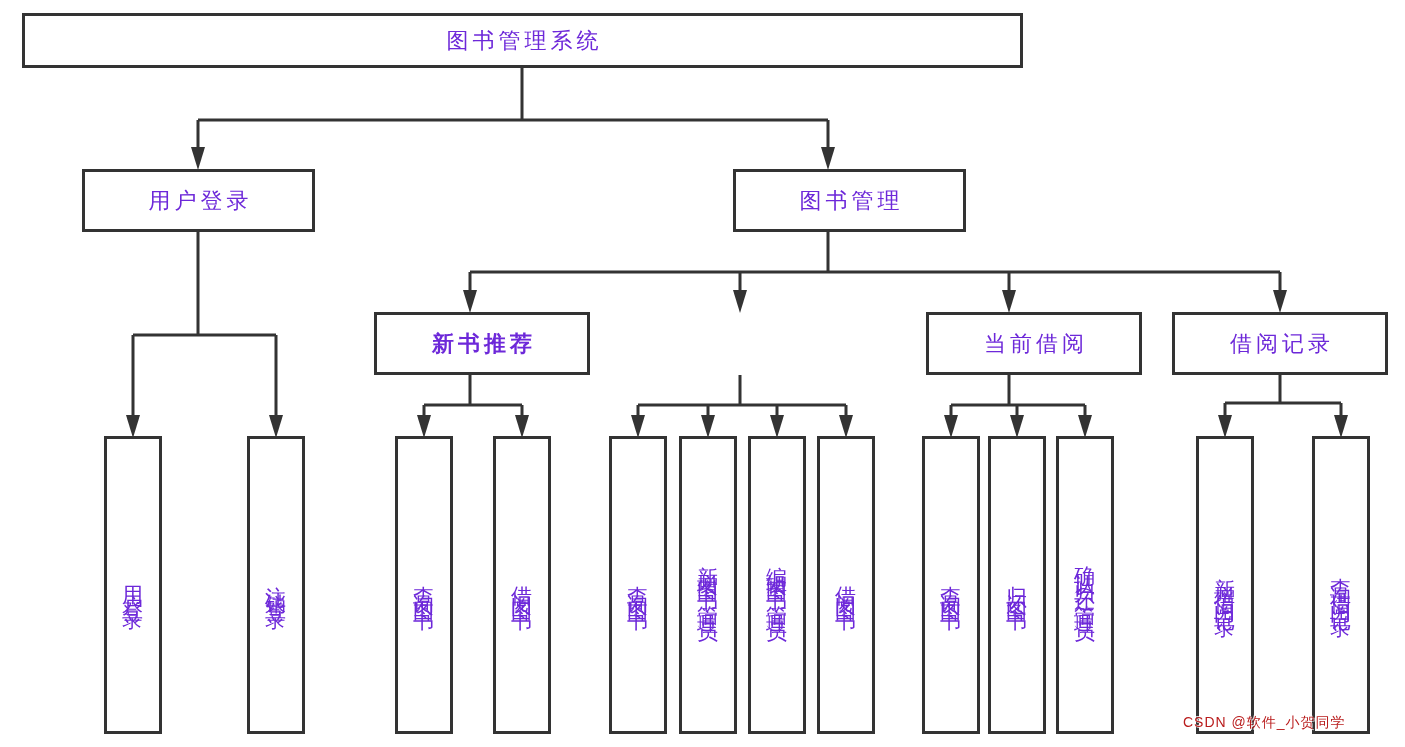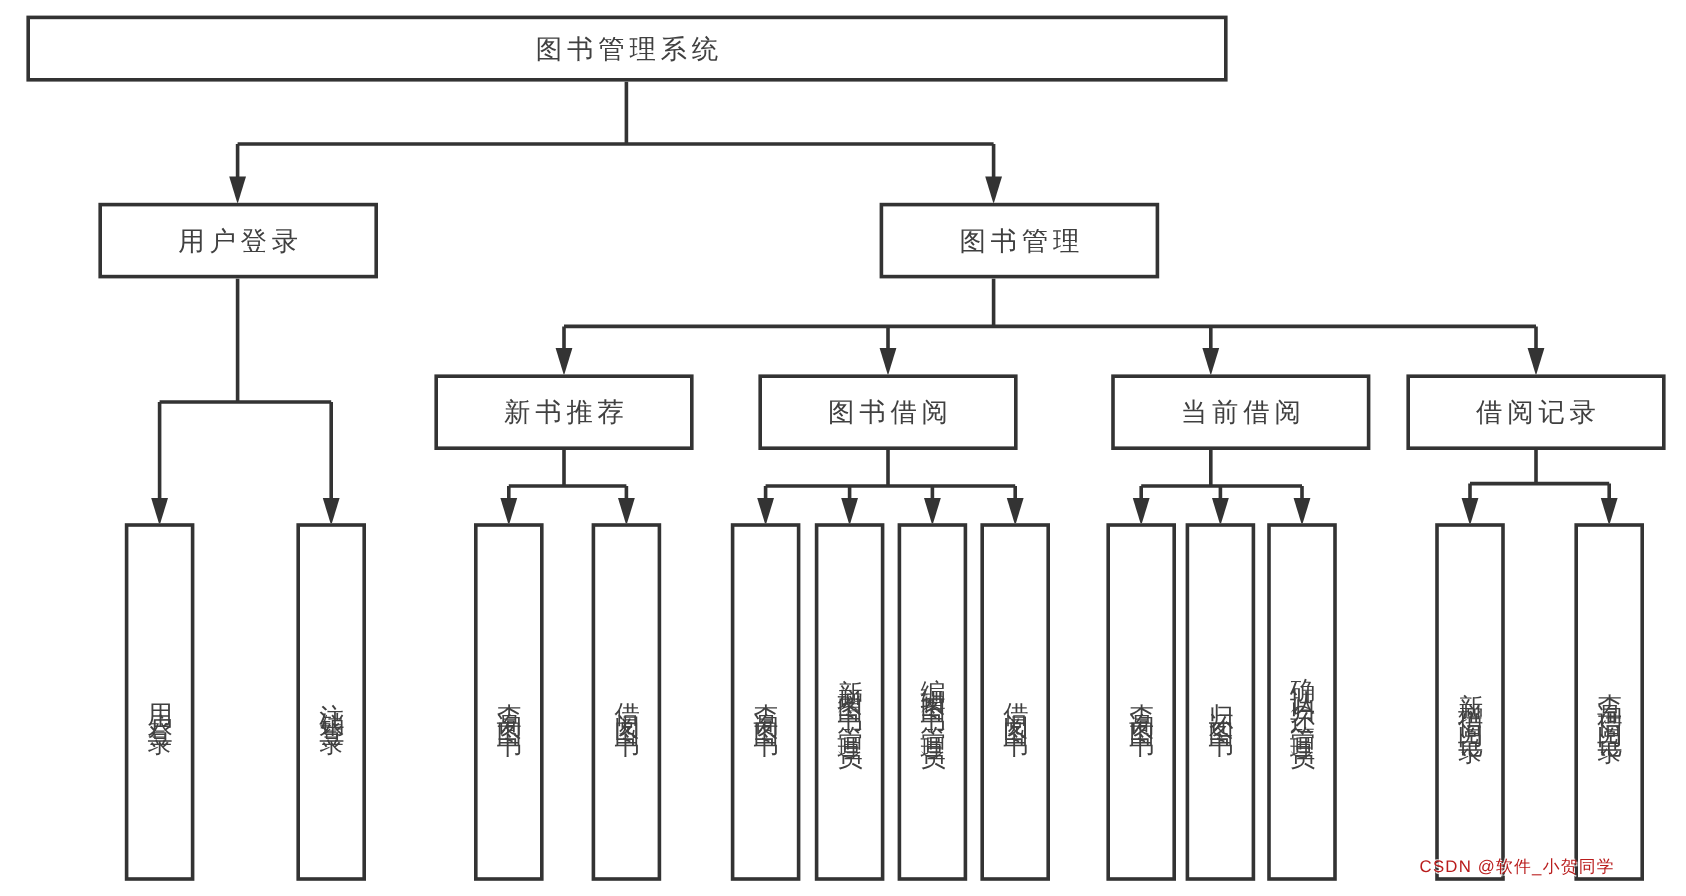--- a/index.html
+++ b/index.html
@@ -24,21 +24,21 @@
     pointer-events: none;
   }
   .node {
     position: absolute;
     box-sizing: border-box;
     background: #ffffff;
     border: 3px solid #333333;
     display: flex;
     align-items: center;
     justify-content: center;
-    color: #404040;
+    color: #6d28d9;
   }
   .h-label {
     font-size: 22px;
     letter-spacing: 4px;
     text-indent: 4px;
     white-space: nowrap;
     line-height: 1;
   }
   .v-label {
     writing-mode: vertical-rl;
@@ -46,21 +46,21 @@
     font-size: 21px;
     letter-spacing: 8px;
     line-height: 1;
     white-space: nowrap;
   }
   
   .n-root   { left: 22px;   top: 13px;  width: 1001px; height: 55px; }
   .n-login  { left: 82px;   top: 169px; width: 233px;  height: 63px; }
   .n-mgmt   { left: 712px;  top: 169px; width: 233px;  height: 63px; margin-left: 21px; }
   .n-l3     { top: 312px; width: 216px; height: 63px; }
-  .n-newrec { left: 362px; }
+  .n-newrec { left: 374px; font-weight: bold; }
   .n-borrow { left: 632px; }
   .n-curr   { left: 926px; }
   .n-record { left: 1172px; }
   .leaf     { top: 436px; width: 58px; height: 298px; }
   .lf-0  { left: 104px; }
   .lf-1  { left: 247px; }
   .lf-2  { left: 395px; }
   .lf-3  { left: 493px; }
   .lf-4  { left: 609px; }
   .lf-5  { left: 679px; }
@@ -128,23 +128,20 @@
   <div class="node n-login">
     <span class="h-label">用户登录</span>
   </div>
   <div class="node n-mgmt">
     <span class="h-label">图书管理</span>
   </div>
 
   <div class="node n-l3 n-newrec">
     <span class="h-label">新书推荐</span>
   </div>
-  <div class="node n-l3 n-borrow">
-    <span class="h-label">图书借阅</span>
-  </div>
   <div class="node n-l3 n-curr">
     <span class="h-label">当前借阅</span>
   </div>
   <div class="node n-l3 n-record">
     <span class="h-label">借阅记录</span>
   </div>
 
   <div class="node leaf lf-0">
     <span class="v-label">用户登录</span>
   </div>

